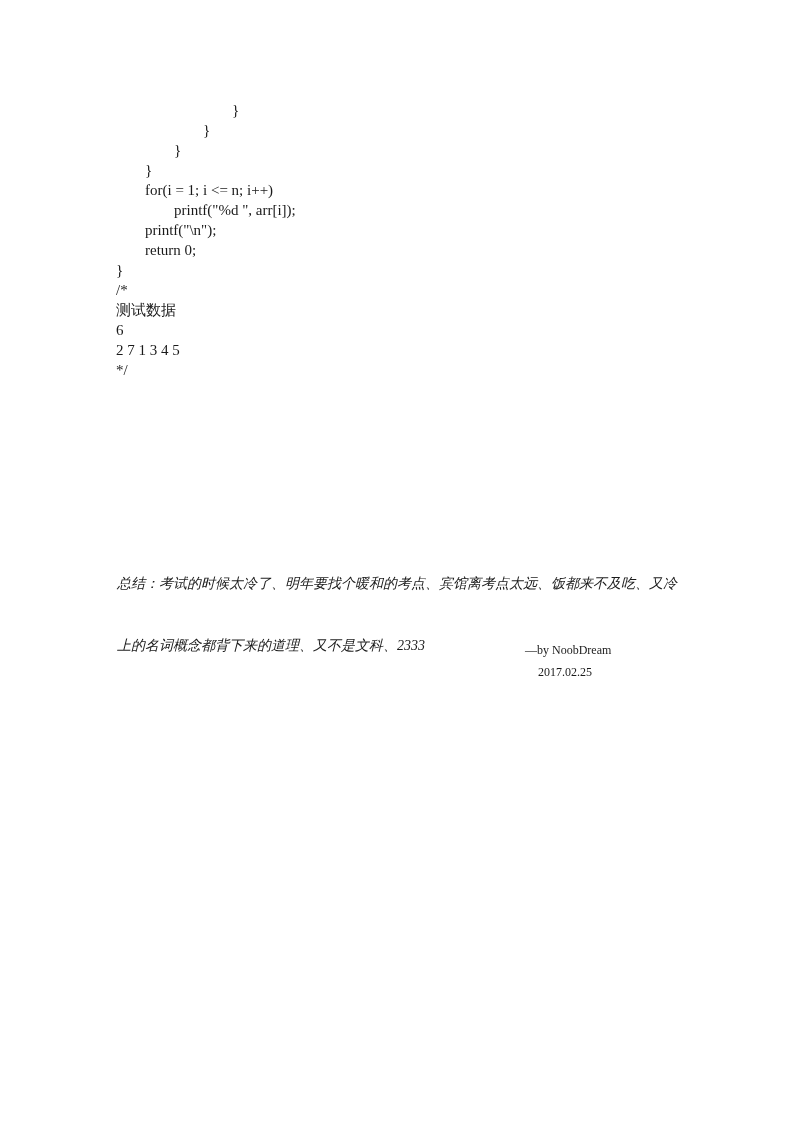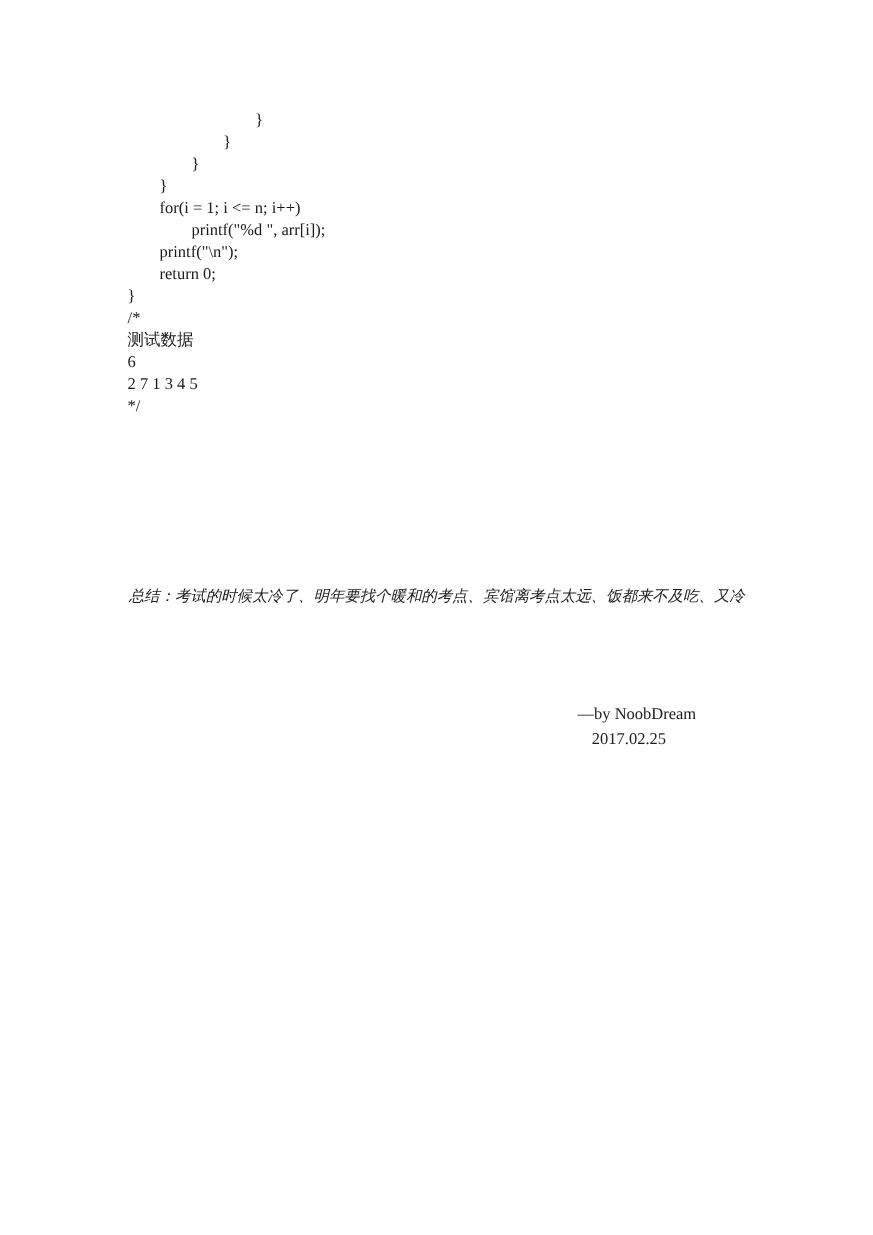--- a/index.html
+++ b/index.html
@@ -34,26 +34,27 @@
     position: absolute;
     left: 117px;
     top: 532px;
     font-size: 14px;
     line-height: 21px;
     font-style: italic; 
     color: #1a1a1a;
   }
   .summary-line {
     white-space: pre;
+    margin-top: 41px;
   }
   .signature-block {
     position: absolute;
     left: 525px;
     top: 639px;
-    font-size: 15px;
+    font-size: 12px;
     line-height: 22px;
     font-style: normal;
     color: #1a1a1a;
   }
   .signature-date {
     padding-left: 13px;
   }
 </style>
 </head>
 <body>
@@ -70,20 +71,21 @@
 	return 0;
 }
 /*
 测试数据
 6
 2 7 1 3 4 5
 */</pre>
 
   <div class="summary-block">
     <div class="summary-line">总结：考试的时候太冷了、明年要找个暖和的考点、宾馆离考点太远、饭都来不及吃、又冷</div>
+    <div class="summary-line">上的名词概念都背下来的道理、又不是文科、2333</div>
   </div>
 
   <div class="signature-block">
     <div class="signature-author">—by NoobDream</div>
     <div class="signature-date">2017.02.25</div>
   </div>
 
 </div>
 
 </body></html>

